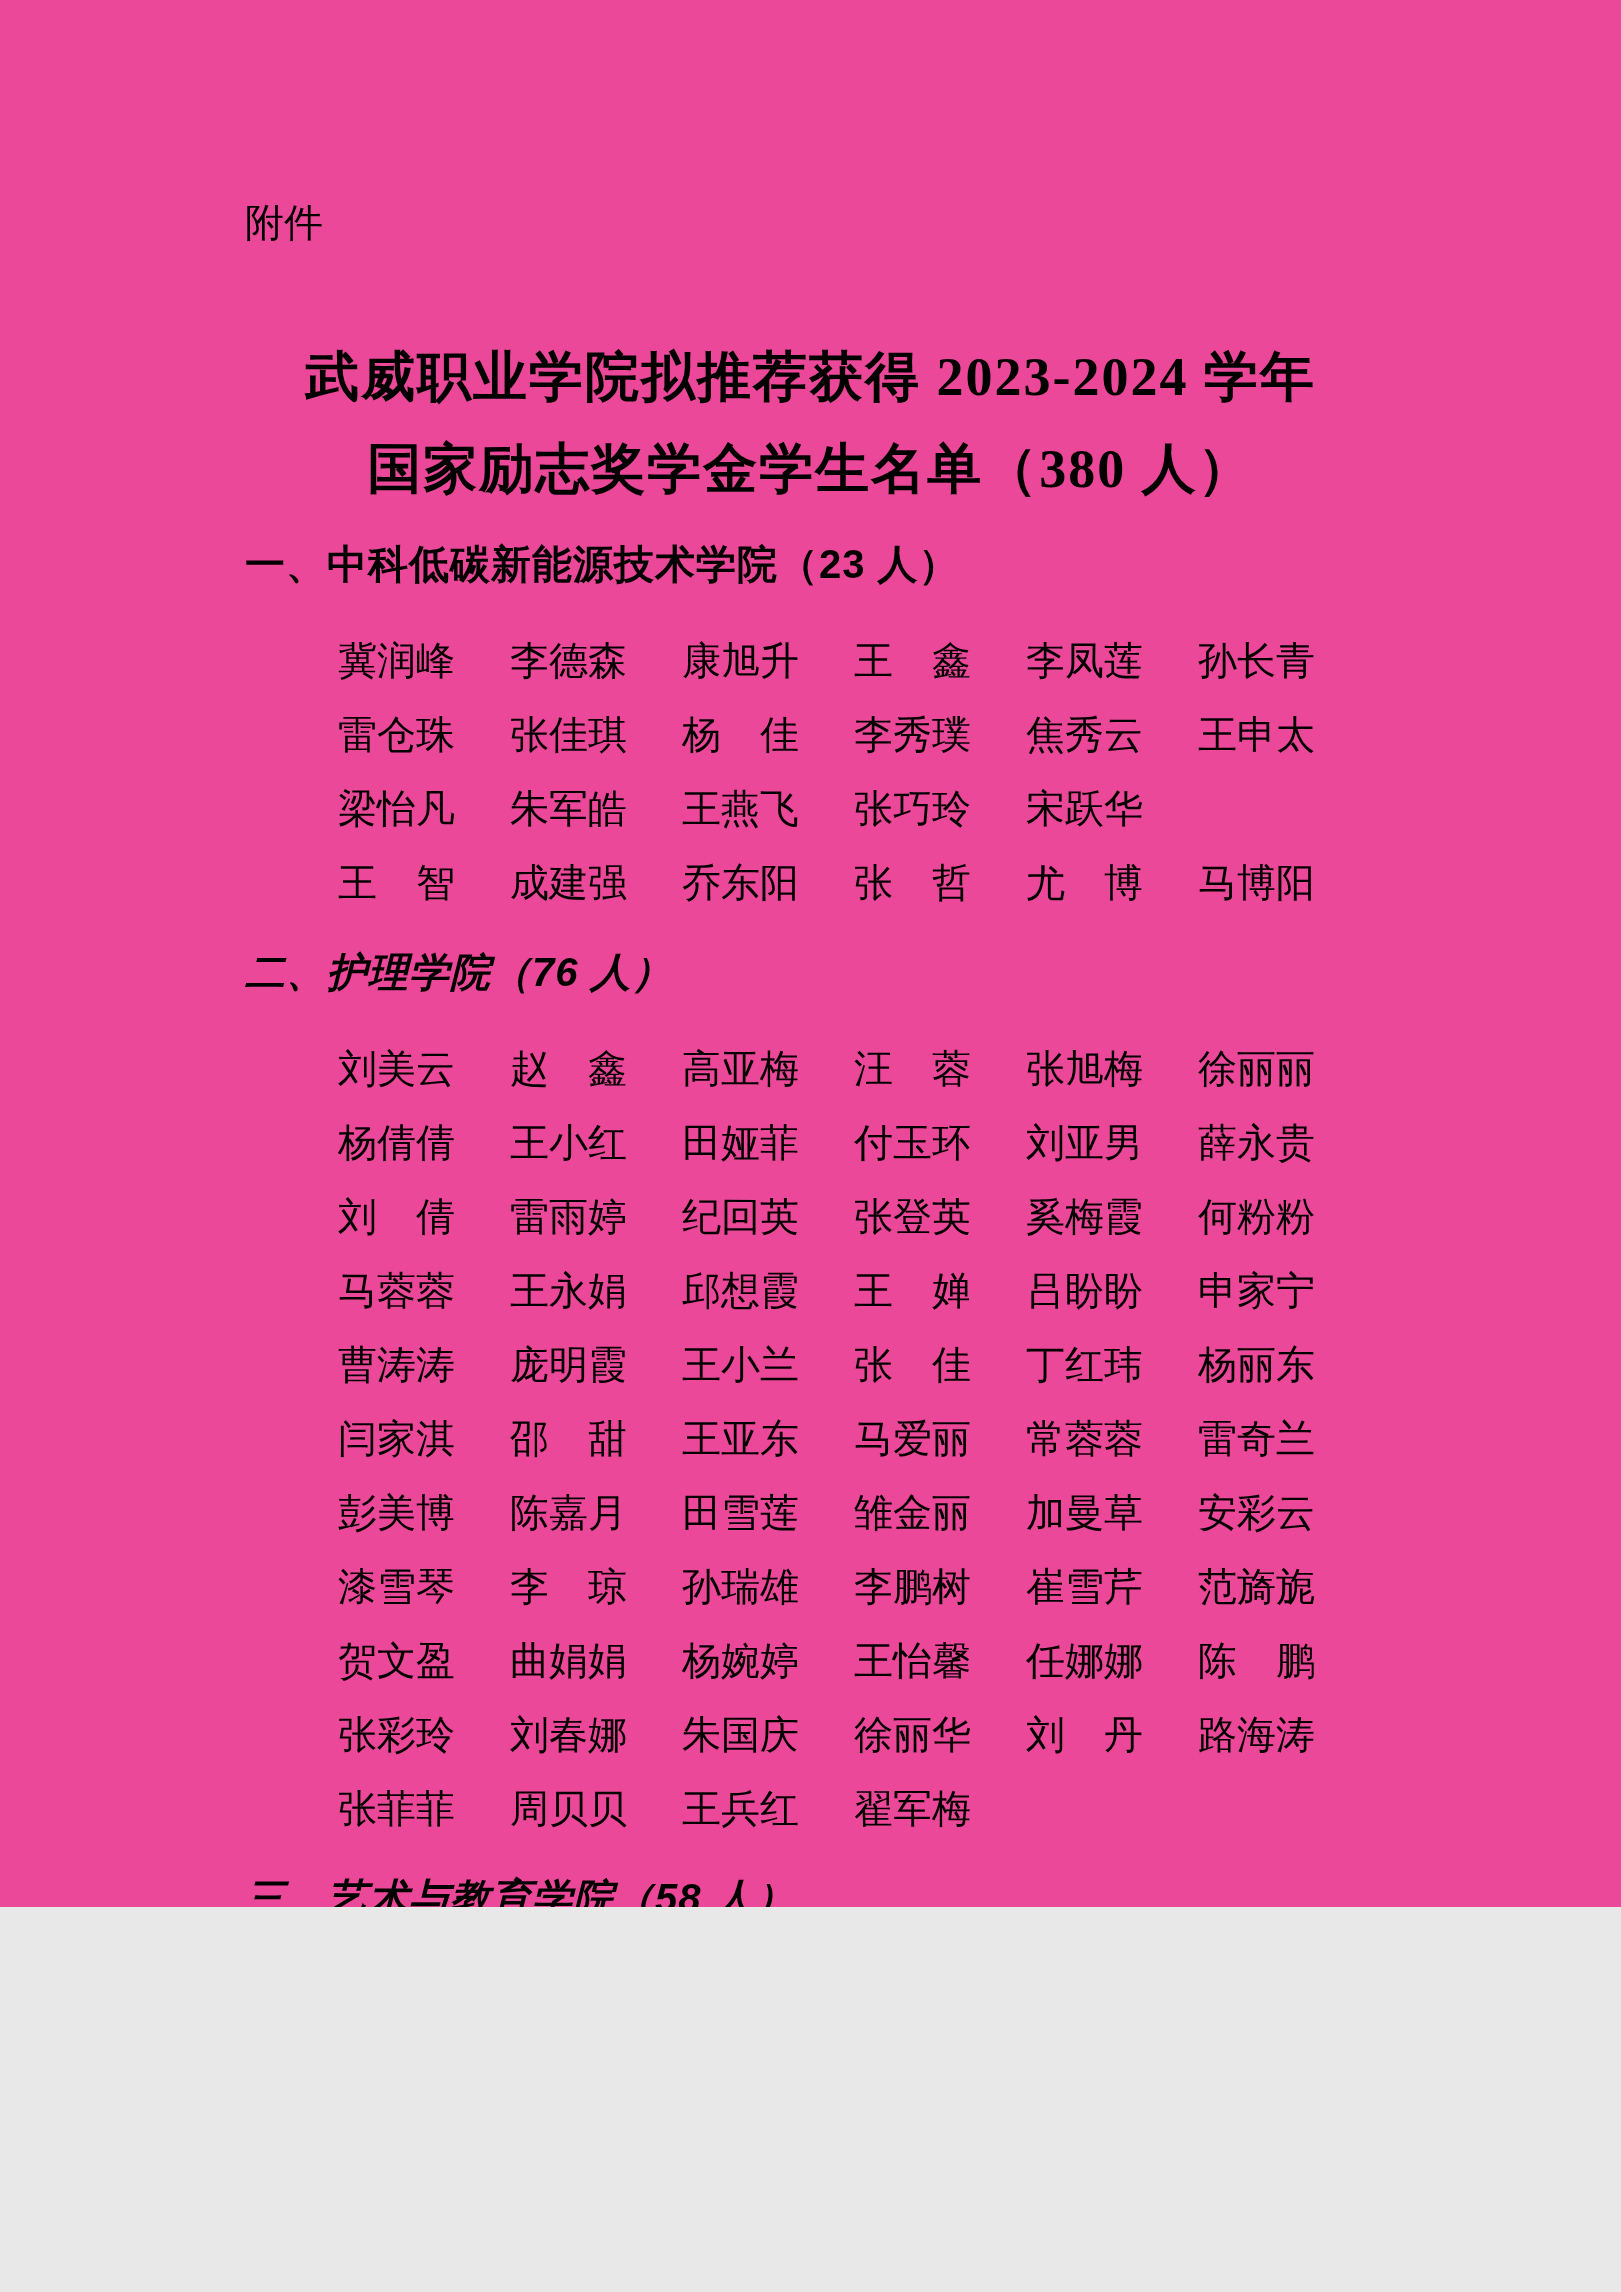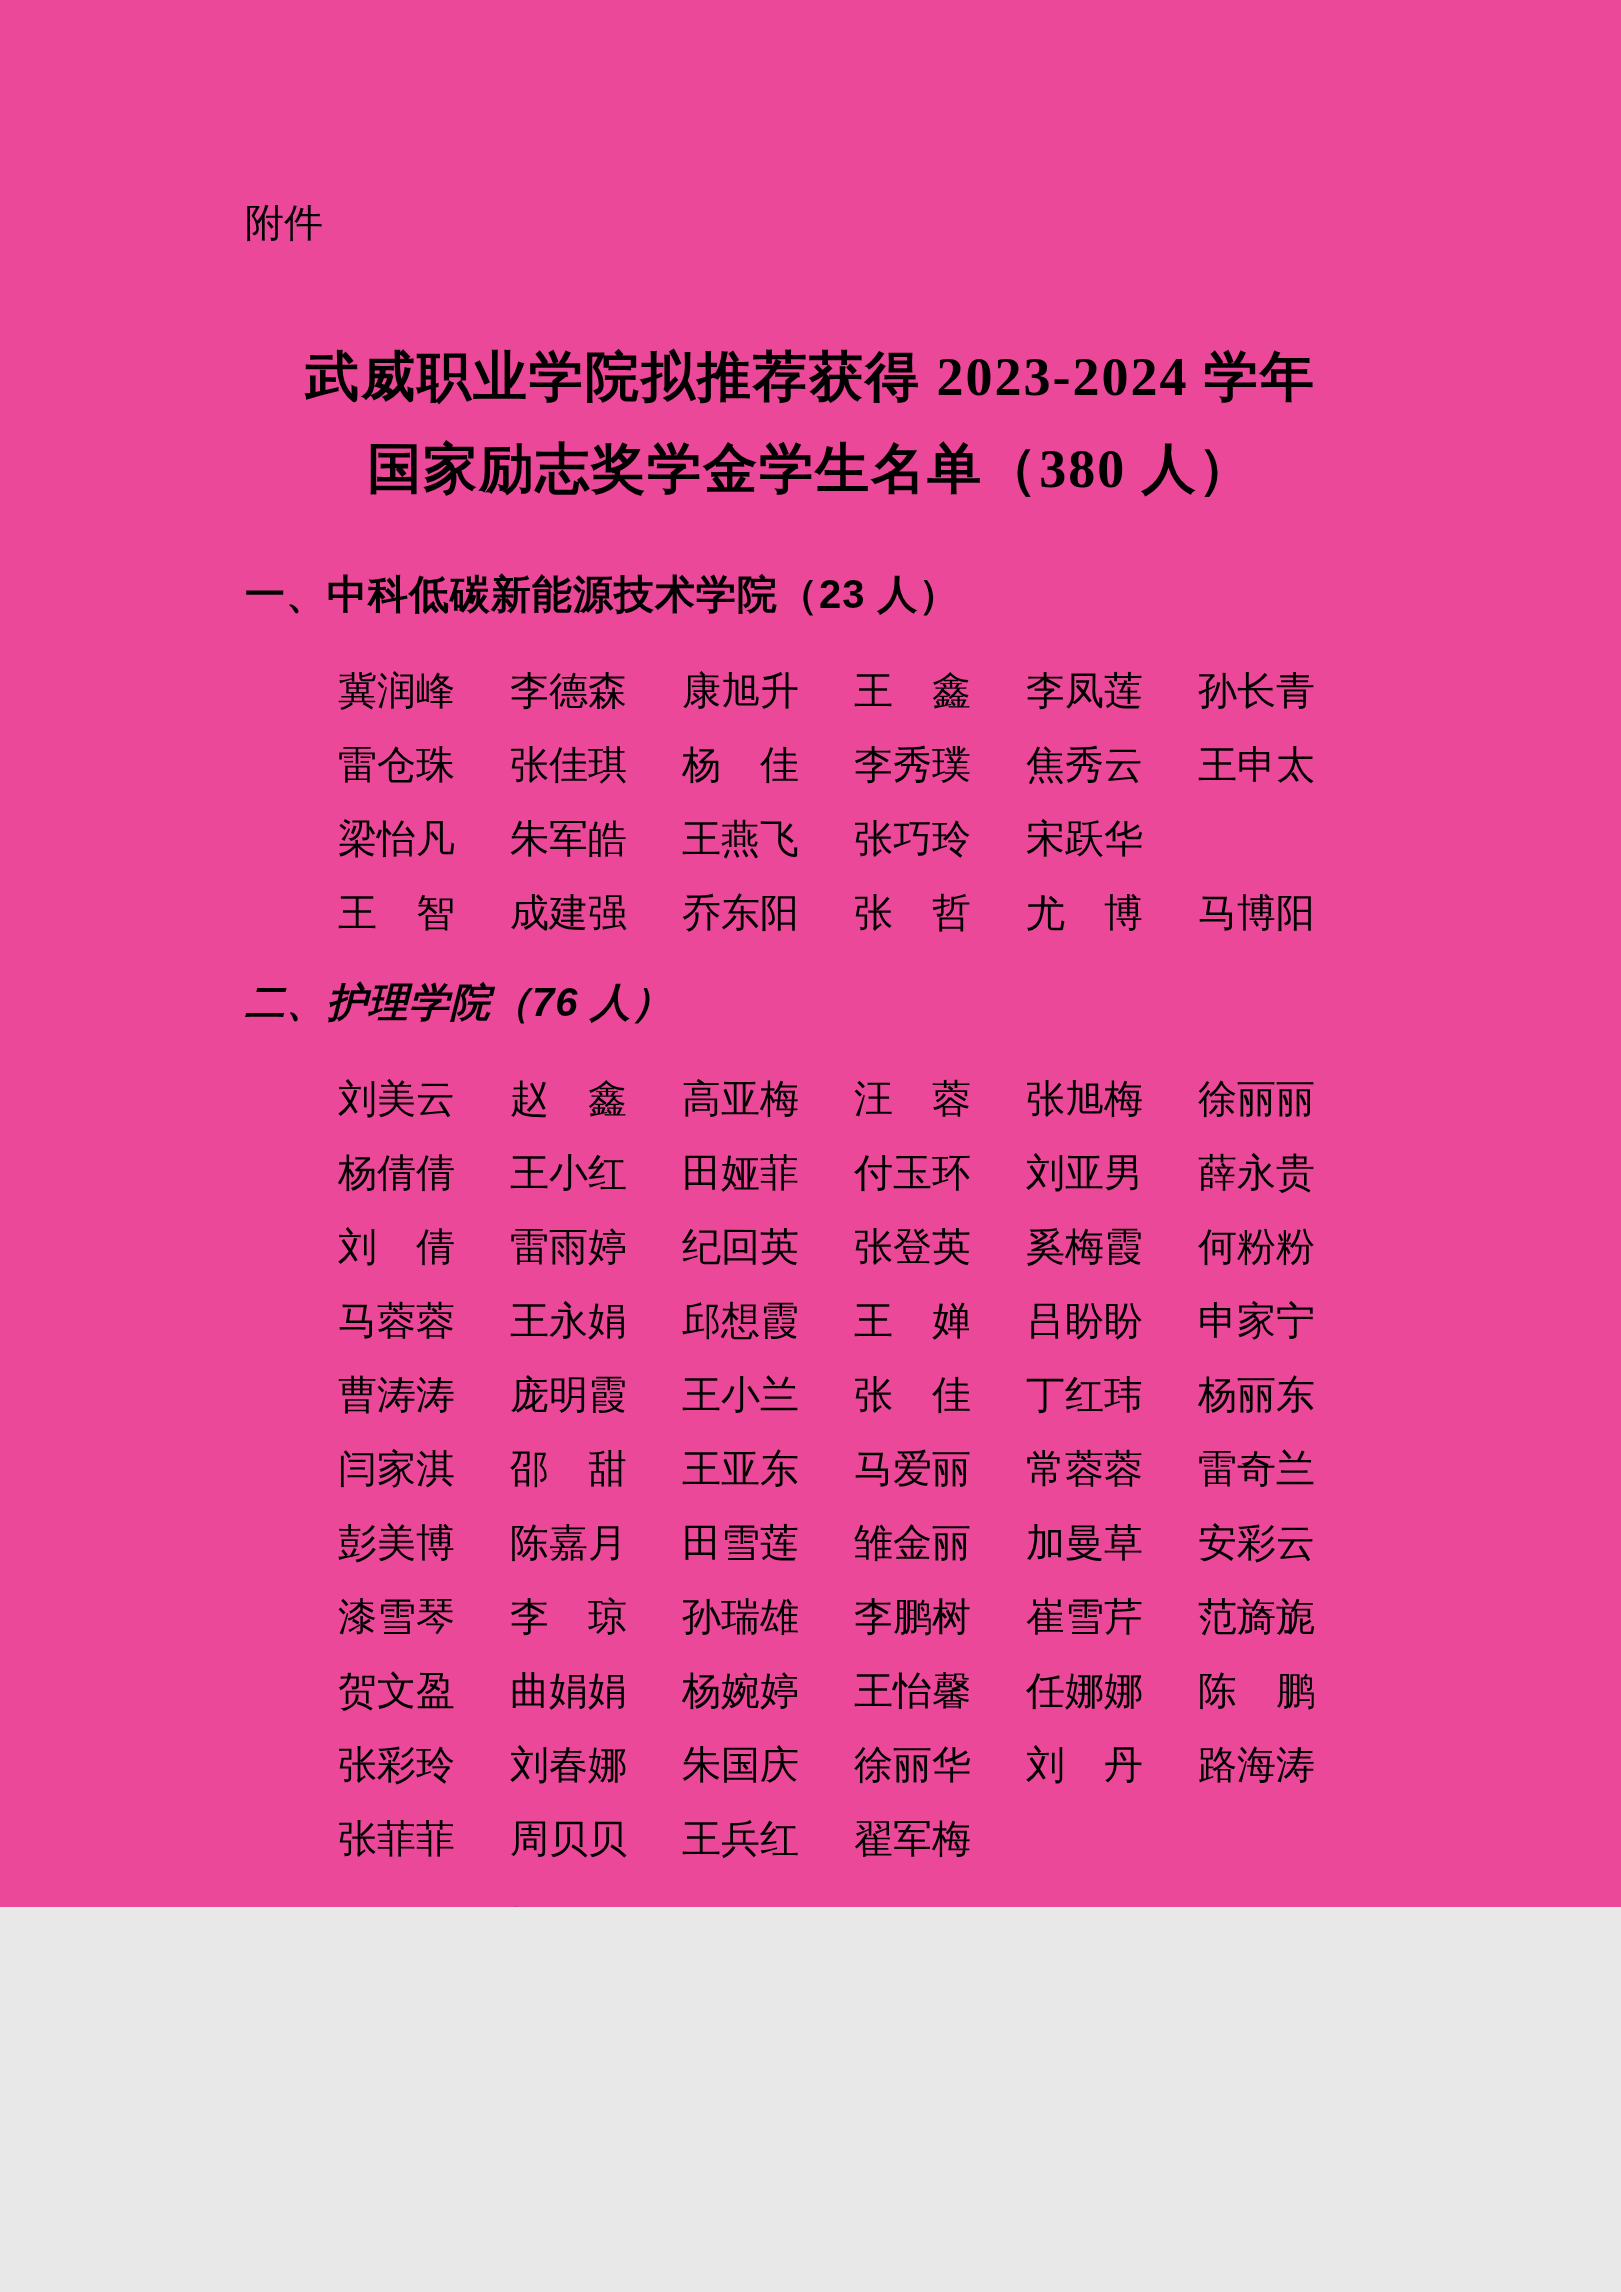--- a/index.html
+++ b/index.html
@@ -32,21 +32,20 @@
     line-height:92px;
     letter-spacing:2px;
     font-family:"Liberation Serif", serif;
     color:#000;
   }
   .sections {
     position:absolute;
     top:537px;
     left:0;
     width:1621px;
-    margin-top:30px;
   }
   .section-heading {
     margin:0 0 13.7px 245px;
     height:73px;
     font-size:40px;
     font-weight:bold;
     font-family:"Liberation Sans", sans-serif;
     letter-spacing:1px;
     color:#000;
     white-space:nowrap;

